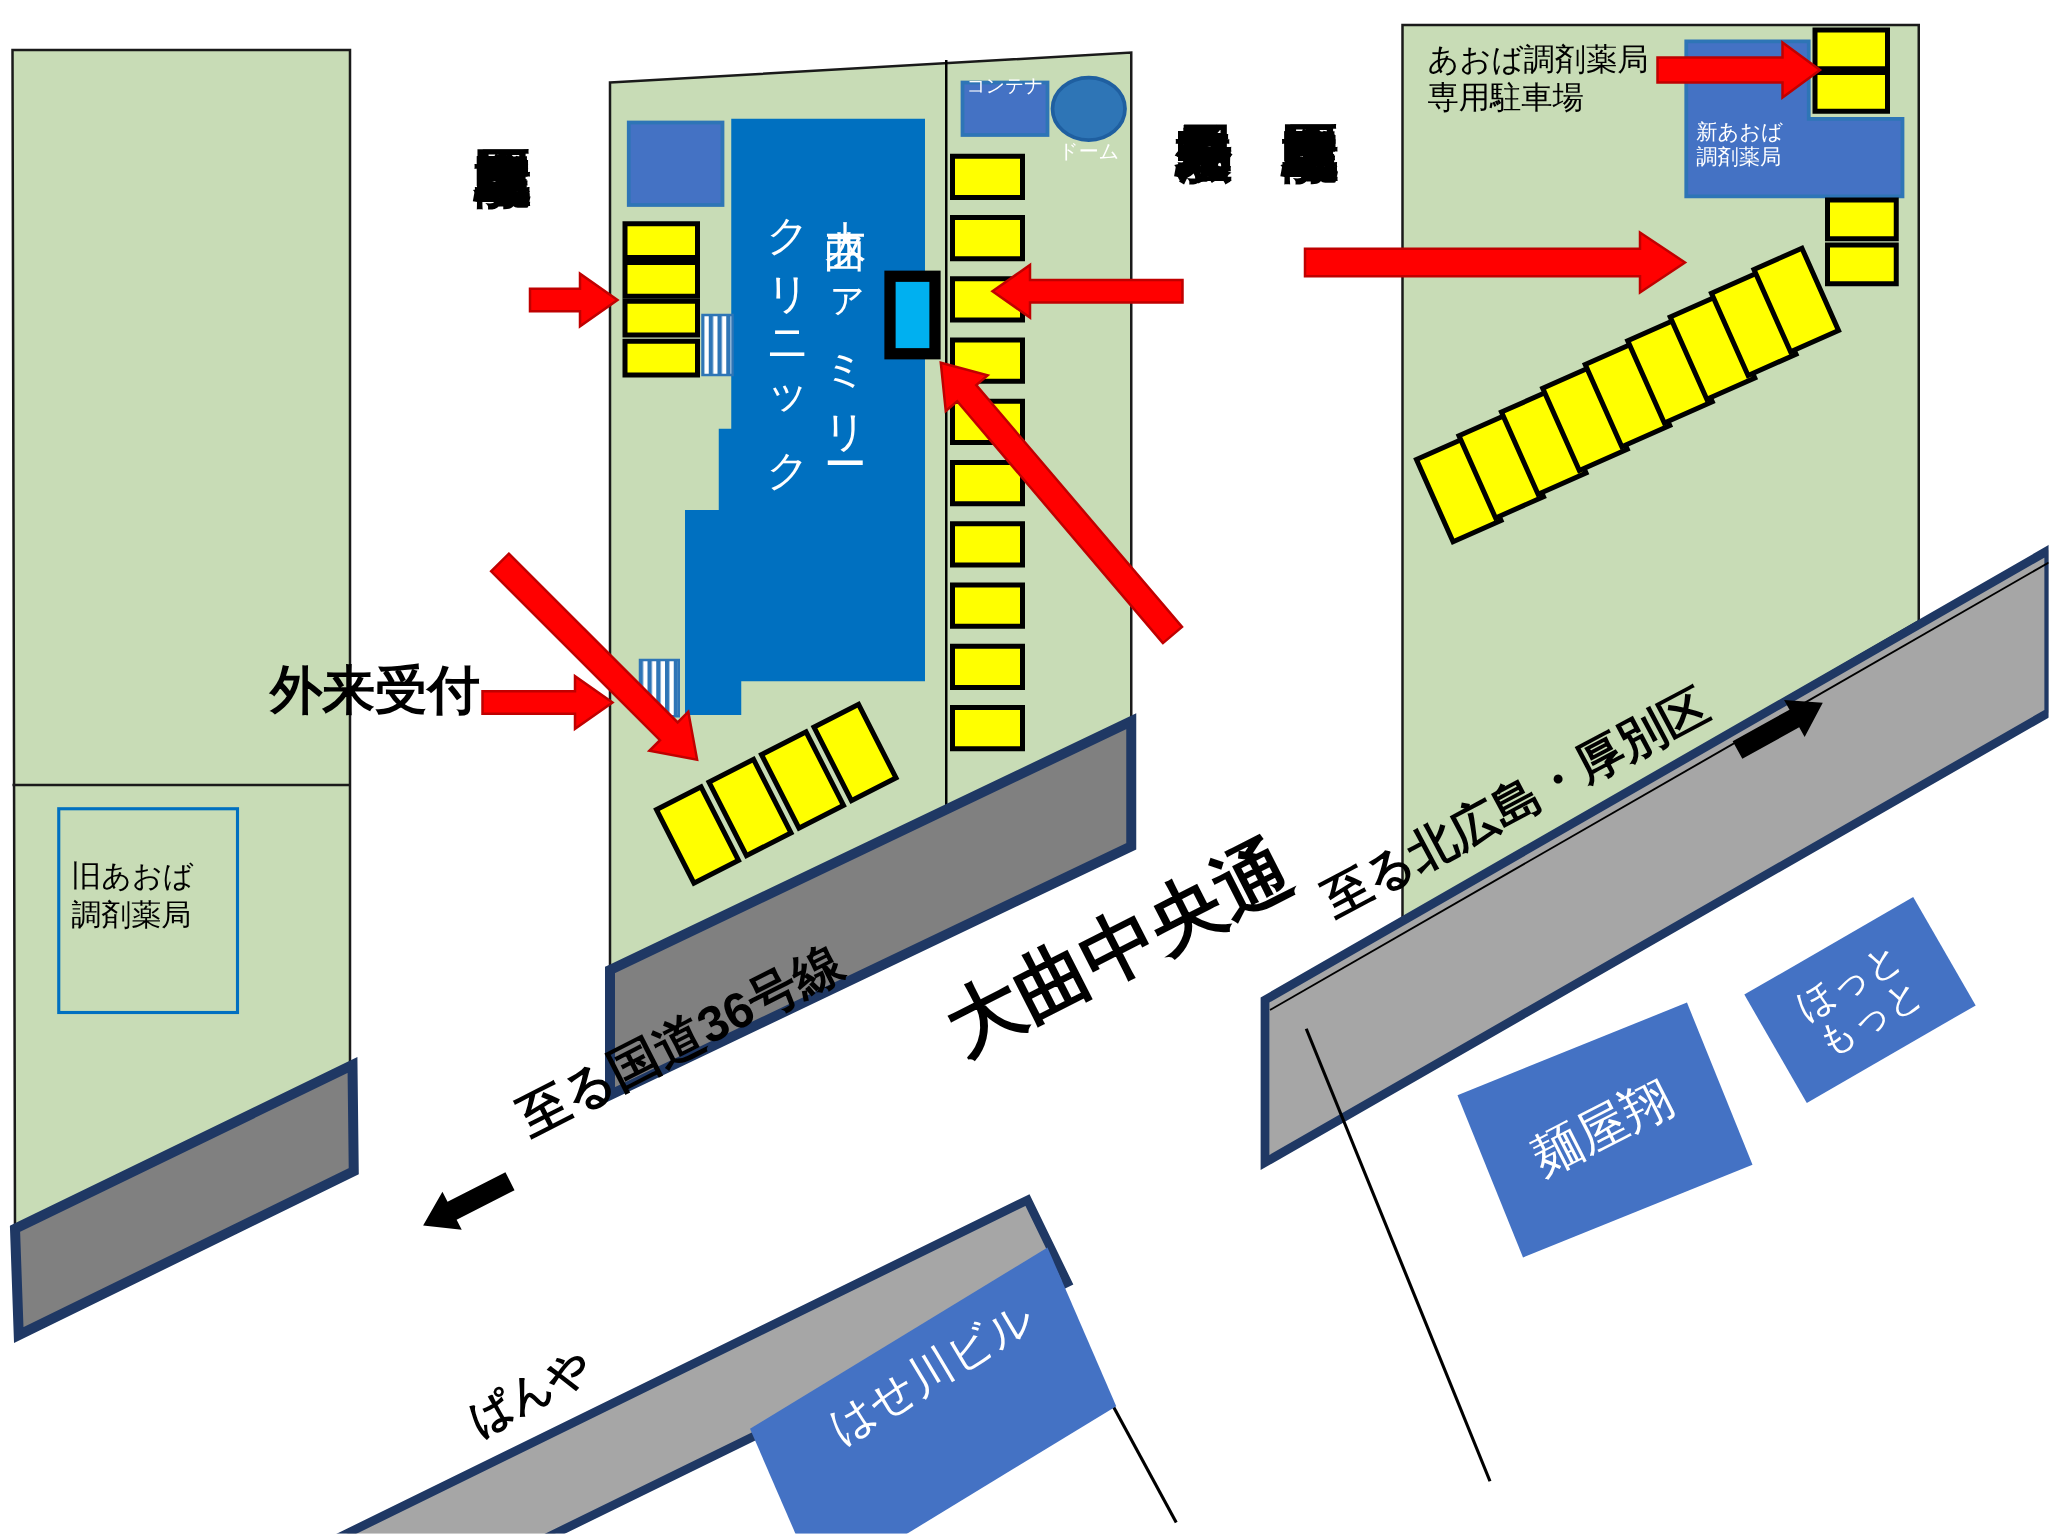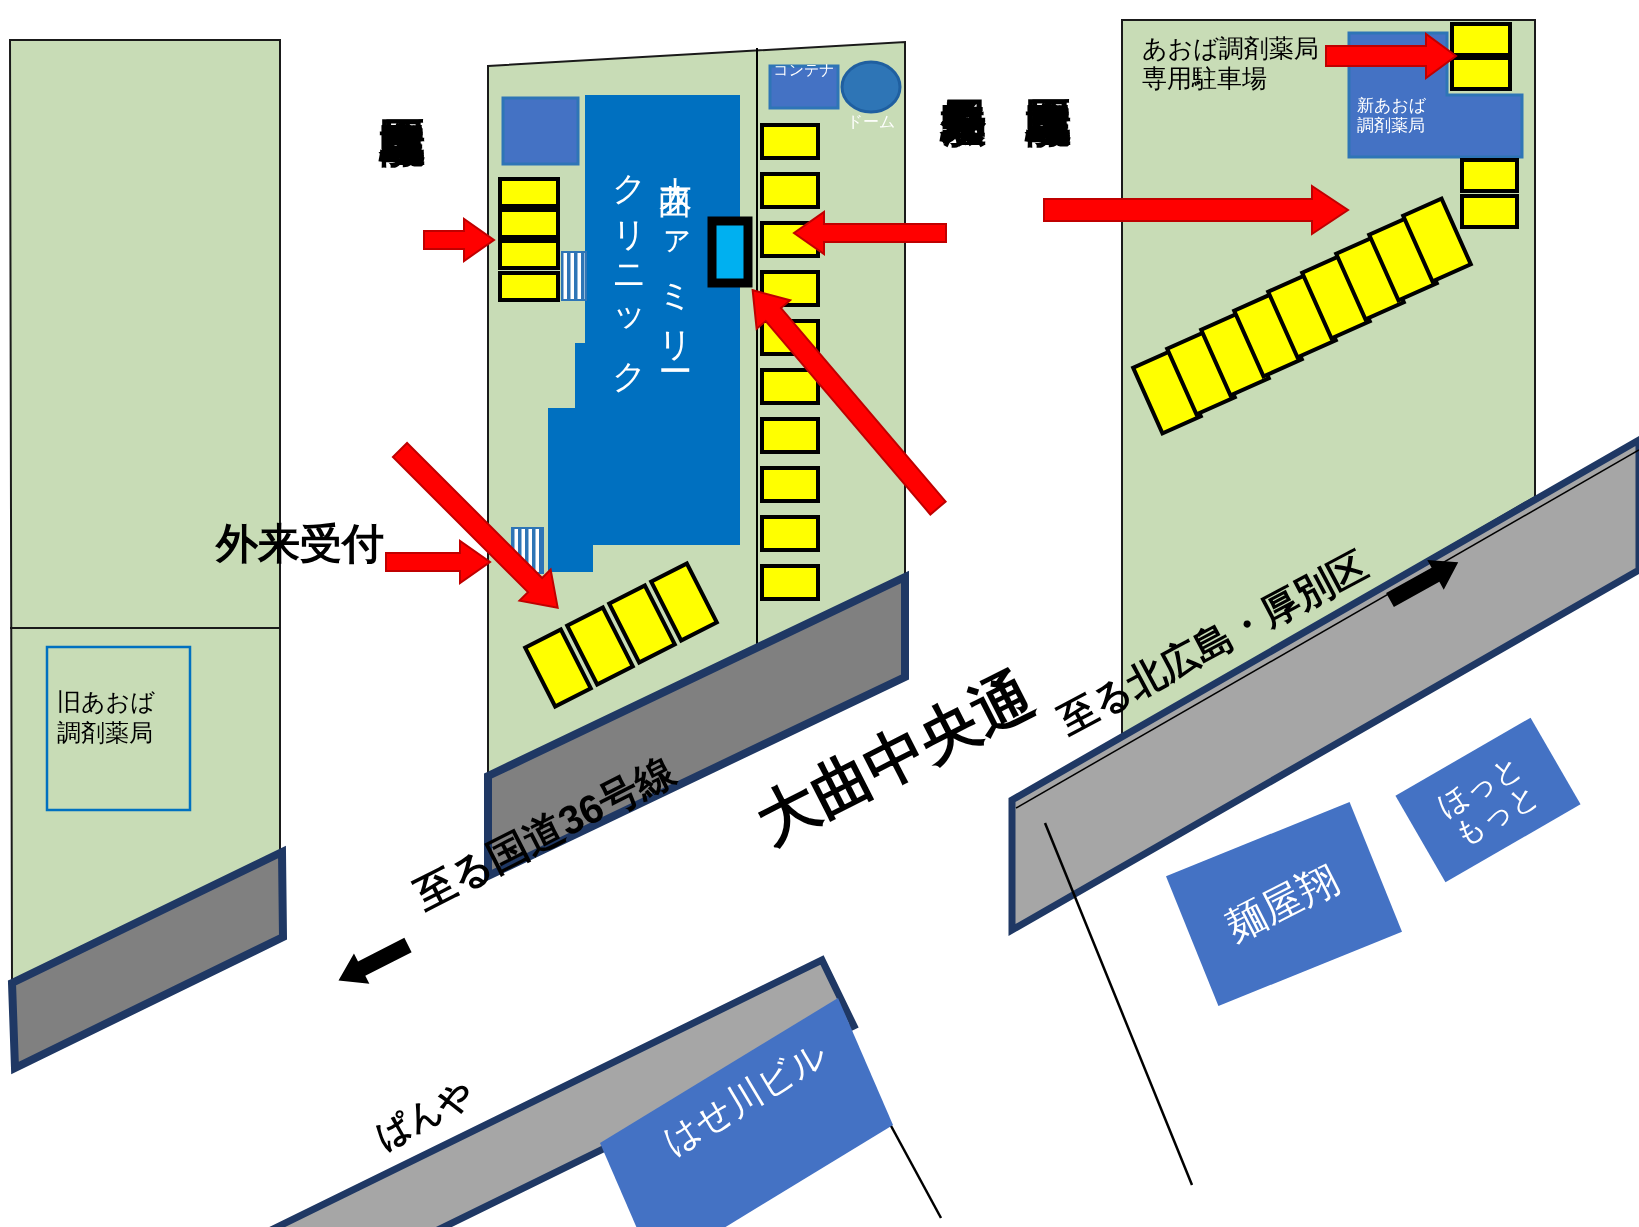--- a/index.html
+++ b/index.html
@@ -156,21 +156,21 @@
       <polygon points="0,-8 52,-8 52,-17 78,0 52,17 52,8 0,8"></polygon>
     </g>
     <g transform="translate(1390,600) rotate(-29)">
       <polygon points="0,-8 52,-8 52,-17 78,0 52,17 52,8 0,8"></polygon>
     </g>
   </g>
 </svg>
 
 <div class="lbl vtext" style="left:377px;top:84px;font-size:45px;">当医院専用駐車場</div>
 
-<div class="lbl" style="left:216px;top:520px;font-size:42px;">外来受付</div>
+<div class="lbl" style="left:216px;top:532px;font-size:42px;font-family:Liberation Mono, monospace;">外来受付</div>
 
 <div class="lbl vtext" style="left:938px;top:64px;font-size:45px;">発熱外来用駐車場</div>
 
 <div class="lbl vtext" style="left:1023px;top:64px;font-size:45px;">当医院専用駐車場</div>
 
 
 <div class="lbl" style="left:57px;top:686px;font-size:24px;font-weight:400;line-height:1.3;">旧あおば
 調剤薬局</div>
 
 <div class="lbl" style="left:1142px;top:34px;font-size:25px;font-weight:400;line-height:1.18;">あおば調剤薬局

